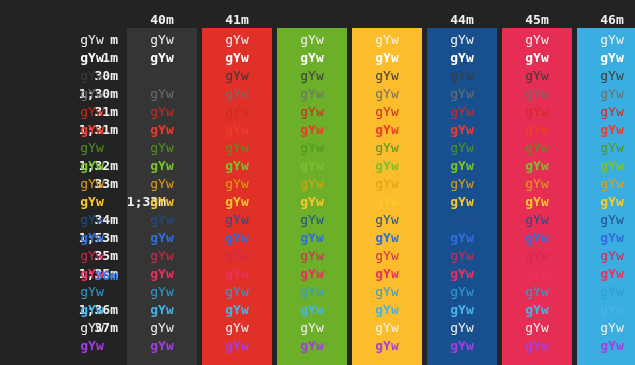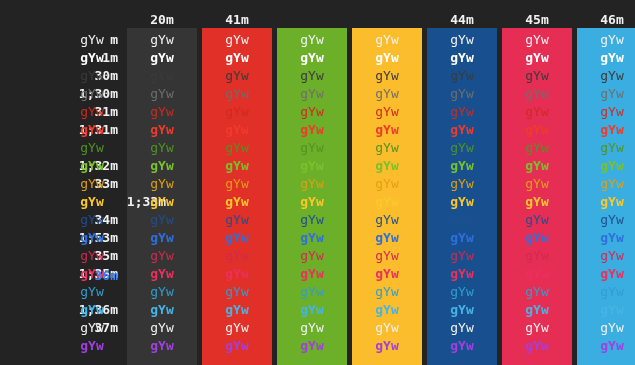--- a/index.html
+++ b/index.html
@@ -28,21 +28,21 @@
     font-size:13px;white-space:pre;
   }
   .cell.nb{width:60px;left:62px;text-align:center;}
   .b{font-weight:bold;}
 </style>
 </head>
 <body>
 
 <div id="grid" style="background: rgb(35, 35, 35);">
     <div class="colbg" style="left: 127px; background: rgb(53, 53, 53);"></div>
-    <div class="hdr" style="left: 127px;">20m</div>
+    <div class="hdr" style="left: 127px;">40m</div>
     <div class="colbg" style="left: 202px; background: rgb(224, 48, 40);"></div>
     <div class="hdr" style="left: 202px;">41m</div>
     <div class="colbg" style="left: 277px; background: rgb(108, 175, 40);"></div>
     <div class="colbg" style="left: 352px; background: rgb(251, 189, 44);"></div>
     <div class="colbg" style="left: 427px; background: rgb(24, 80, 143);"></div>
     <div class="hdr" style="left: 427px;">44m</div>
     <div class="colbg" style="left: 502px; background: rgb(230, 46, 85);"></div>
     <div class="hdr" style="left: 502px;">45m</div>
     <div class="colbg" style="left: 577px; background: rgb(58, 174, 224);"></div>
     <div class="hdr" style="left: 577px;">46m</div>

